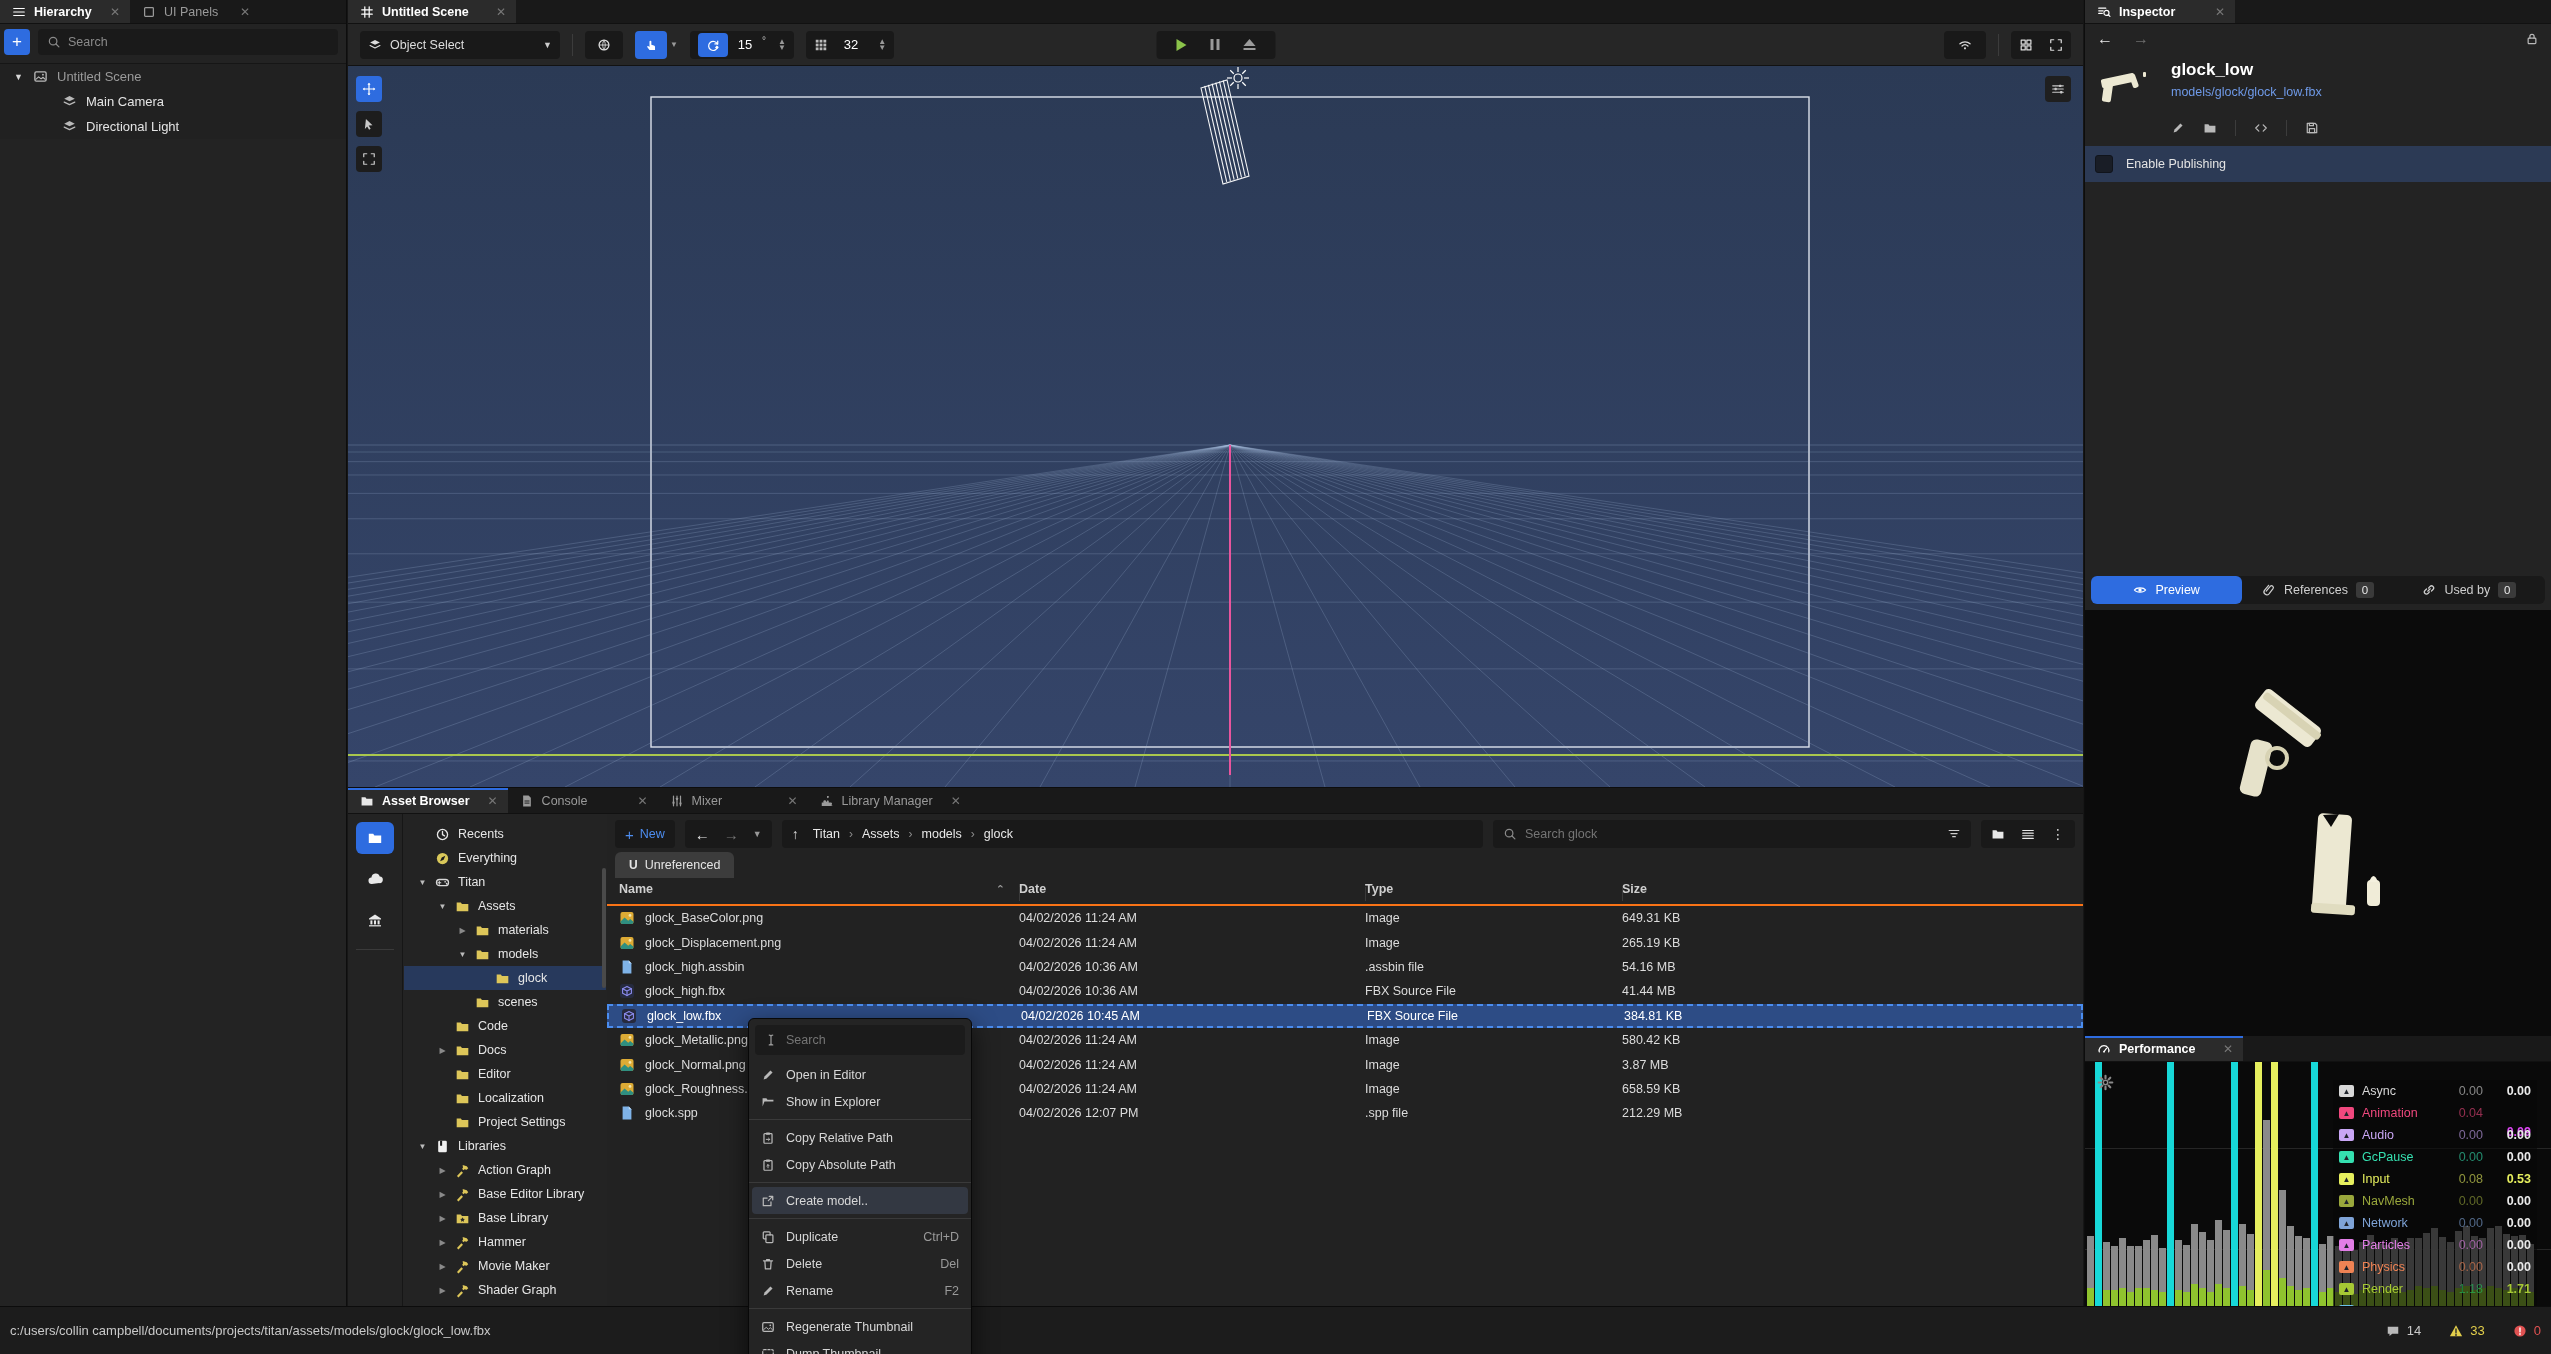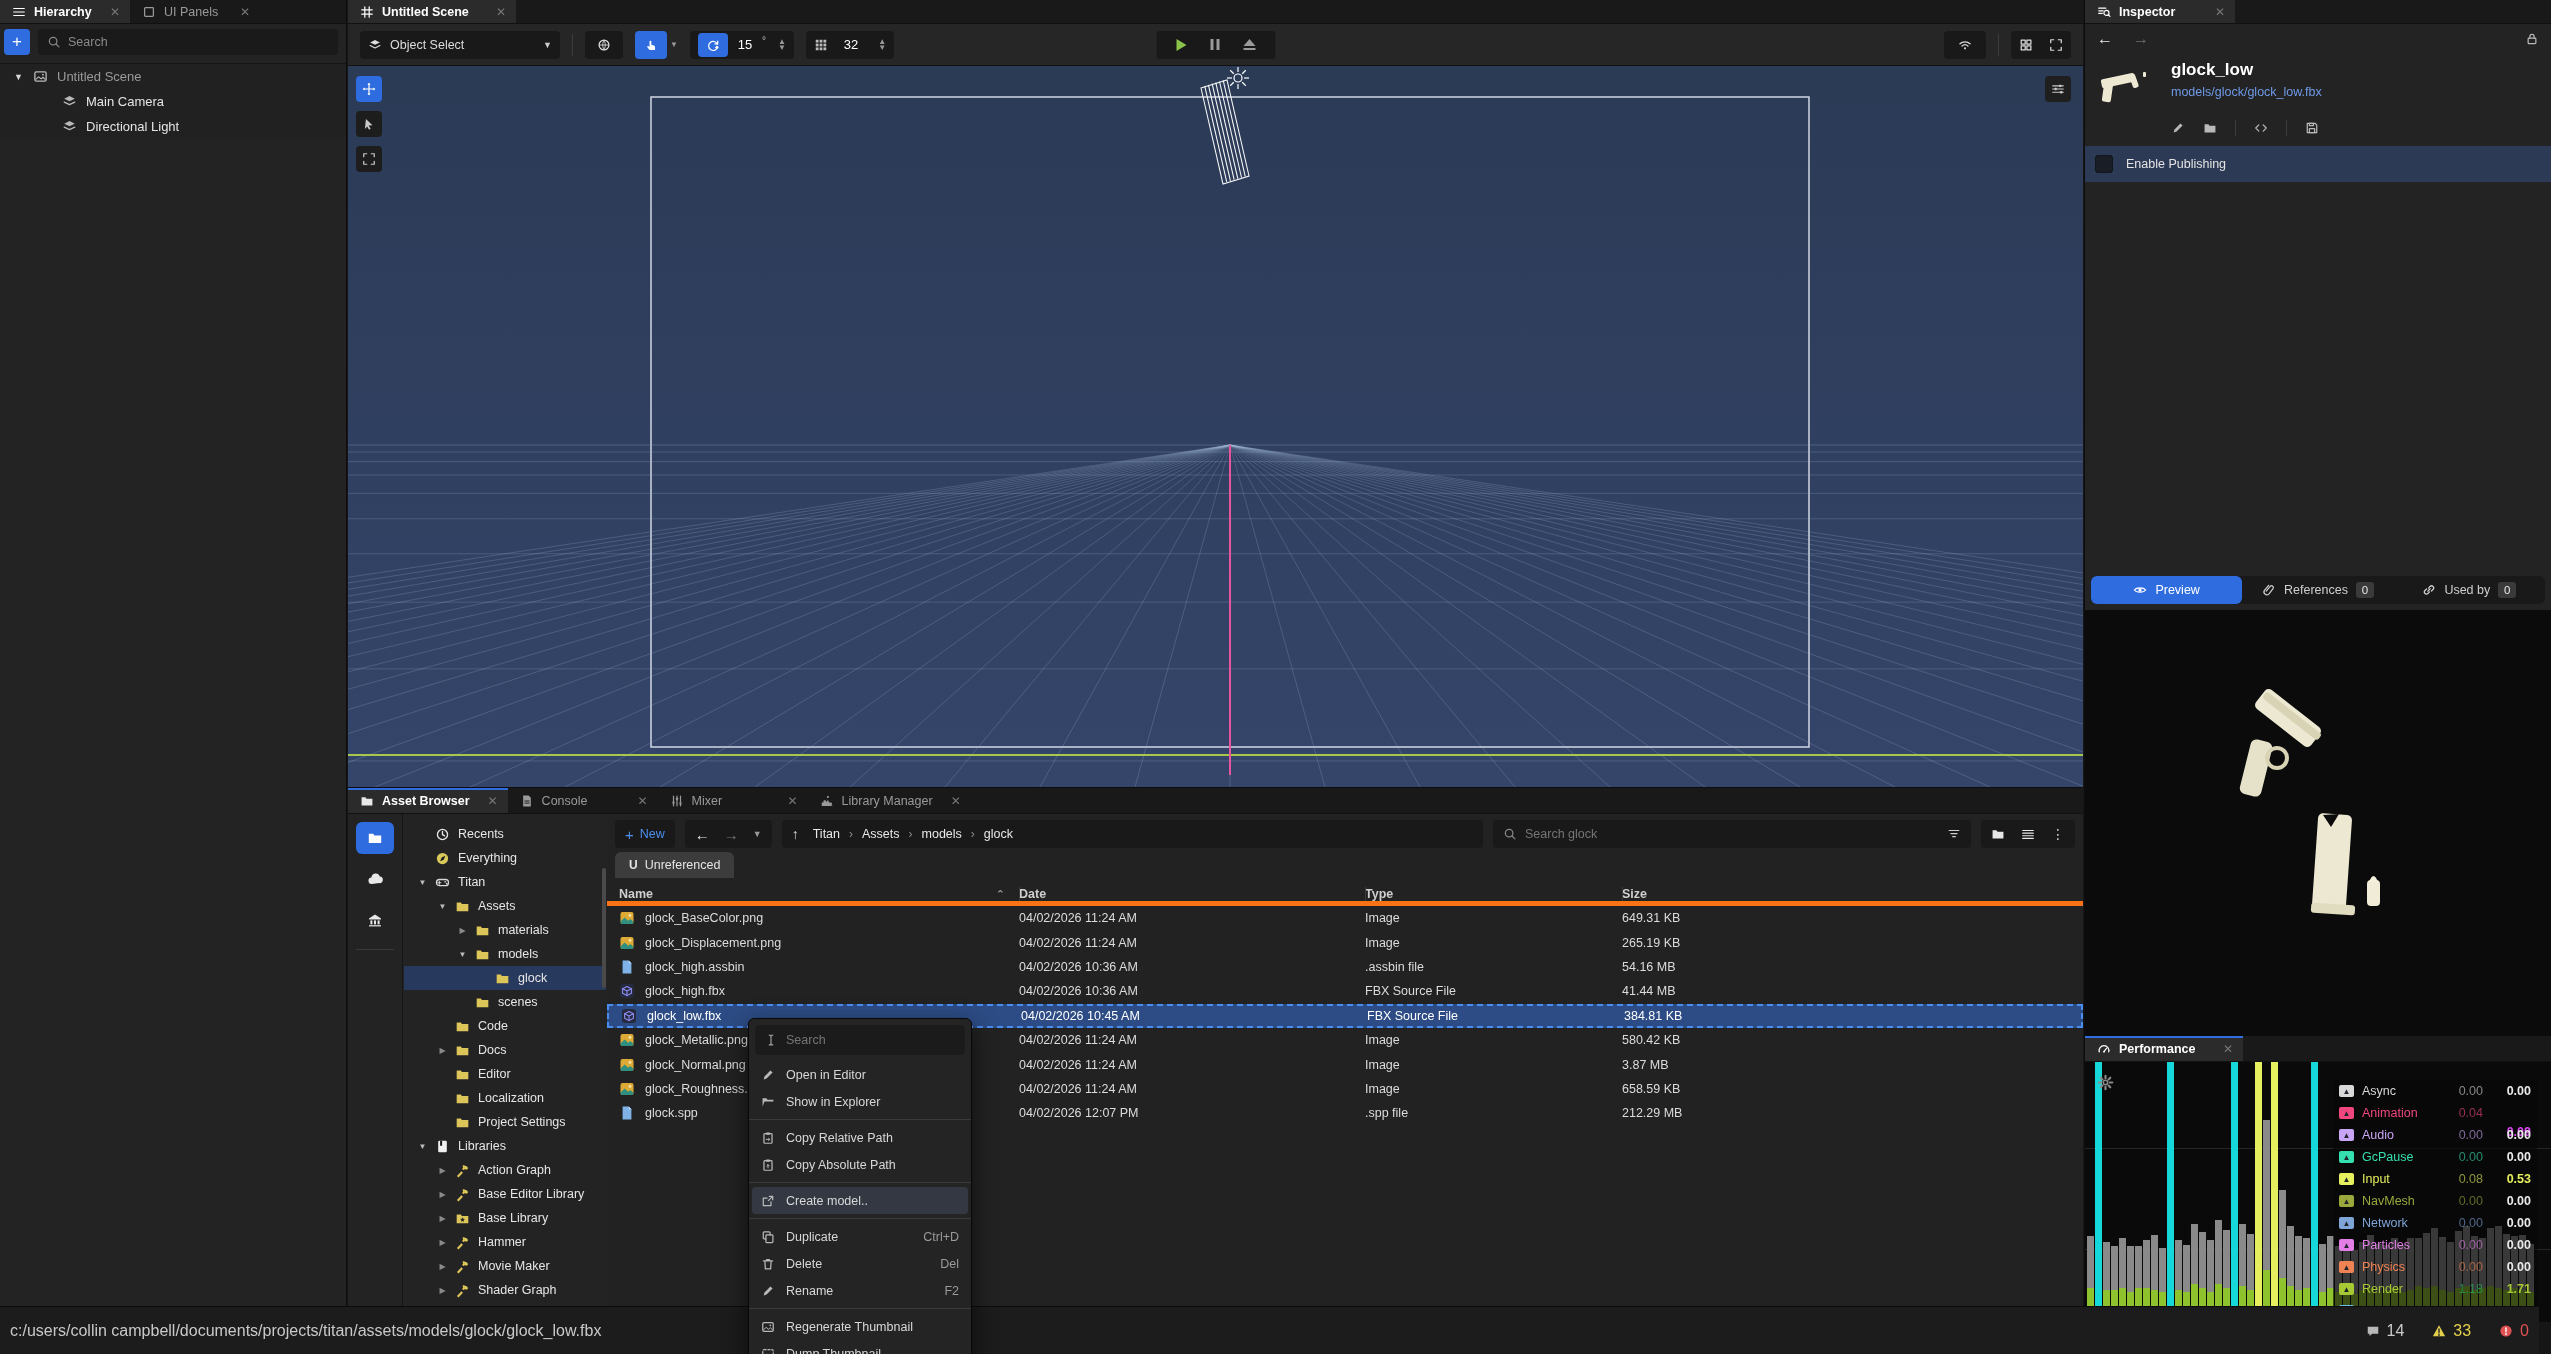--- a/index.html
+++ b/index.html
@@ -63,21 +63,21 @@
   .trow .caret { width:9px; font-size:8px; color:#bbb; text-align:center; flex:0 0 9px; }
   .trow.sel { background:#27395c; }
   .treegrip { position:absolute; left:254px; top:80px; width:4px; height:120px; background:#4a4a4a; border-radius:2px; }
 
   #filepane { position:absolute; left:259px; top:26px; right:0; bottom:0; background:#222; }
   #ab-toolbar { display:flex; align-items:center; gap:10px; padding:6px 8px 4px; }
   .abbox { height:28px; background:#191919; border-radius:4px; display:flex; align-items:center; gap:8px; padding:0 10px; }
   .chip { display:inline-flex; align-items:center; gap:7px; height:26px; background:#3c3c3c; border-radius:6px 6px 0 0; padding:0 14px; margin-left:8px; font-size:12.5px; }
   .chip b { font-size:12px; }
   .crumb { color:#e8e8e8; } .crumb-sep { color:#8a8a8a; padding:0 9px; font-size:12px; }
-  .fhead { display:flex; height:24px; align-items:flex-end; color:#cfcfcf; font-weight:bold; border-bottom:5px solid #f97316; position:relative; }
+  .fhead { display:flex; height:24px; align-items:flex-start; color:#cfcfcf; font-weight:bold; border-bottom:2px solid #f97316; position:relative; }
   .frow { display:flex; height:24.4px; align-items:center; color:#dcdcdc; position:relative; }
   .frow.sel { background:#2d4c85; border:2px dashed #4a8df0; color:#fff; }
   .c-name { width:412px; display:flex; align-items:center; gap:10px; padding-left:12px; white-space:nowrap; overflow:hidden; }
   .c-date { width:346px; } .c-type { width:257px; } .c-size { flex:1; }
   .colsep { position:absolute; top:5px; width:1px; height:14px; background:#3a3a3a; }
 
   
   #ctxmenu { left:748px; top:1018px; width:224px; background:#242424; border:1px solid #080808; border-radius:6px;
     box-shadow:0 8px 24px rgba(0,0,0,.6); z-index:50; padding-bottom:6px; }
   .ctx-search { margin:6px; height:30px; background:#1b1b1b; border-radius:4px; display:flex; align-items:center; gap:8px; padding:0 9px; color:#9a9a9a; }
@@ -112,22 +112,22 @@
   .bar .full { position:absolute; left:0; right:0; top:0; bottom:0; }
   .seg-g { background:#8a8a8a; } .seg-gr { background:#8fc32e; } .seg-y { background:#e6ef5e; }
   #legend { position:absolute; right:14px; top:18px; width:204px; z-index:5; }
   .lrow { height:22px; display:flex; align-items:center; gap:8px; background:rgba(8,8,8,.62); padding:0 6px; margin-bottom:0; }
   .lchip { width:15px; height:12px; border-radius:2px; display:flex; align-items:flex-end; justify-content:center; font-size:8px; color:#20242c; line-height:10px; }
   .lname { flex:1; font-size:12.5px; }
   .lv1 { width:36px; text-align:right; opacity:.6; }
   .lv2 { width:40px; text-align:right; font-weight:bold; }
 
   
-  #statusbar { left:0; right:12px; bottom:0; height:48px; background:#1c1c1c; border-top:1px solid #0c0c0c;
-    display:flex; align-items:center; padding:0 10px; color:#c9c9c9; font-size:16px; z-index:40; }
+  #statusbar { left:0; right:0; bottom:0; height:48px; background:#1c1c1c; border-top:1px solid #0c0c0c;
+    display:flex; align-items:center; padding:0 10px; color:#c9c9c9; font-size:13px; z-index:40; }
   #statusbar .right { margin-left:auto; display:flex; align-items:center; gap:8px; }
   #statusbar .right .grp { display:flex; align-items:center; gap:7px; margin-left:20px; }
 </style>
 </head>
 <body>
 
 <div id="hierarchy" class="abs">
   <div class="tabbar">
       <div class="tab active">
         <span class="ic">

